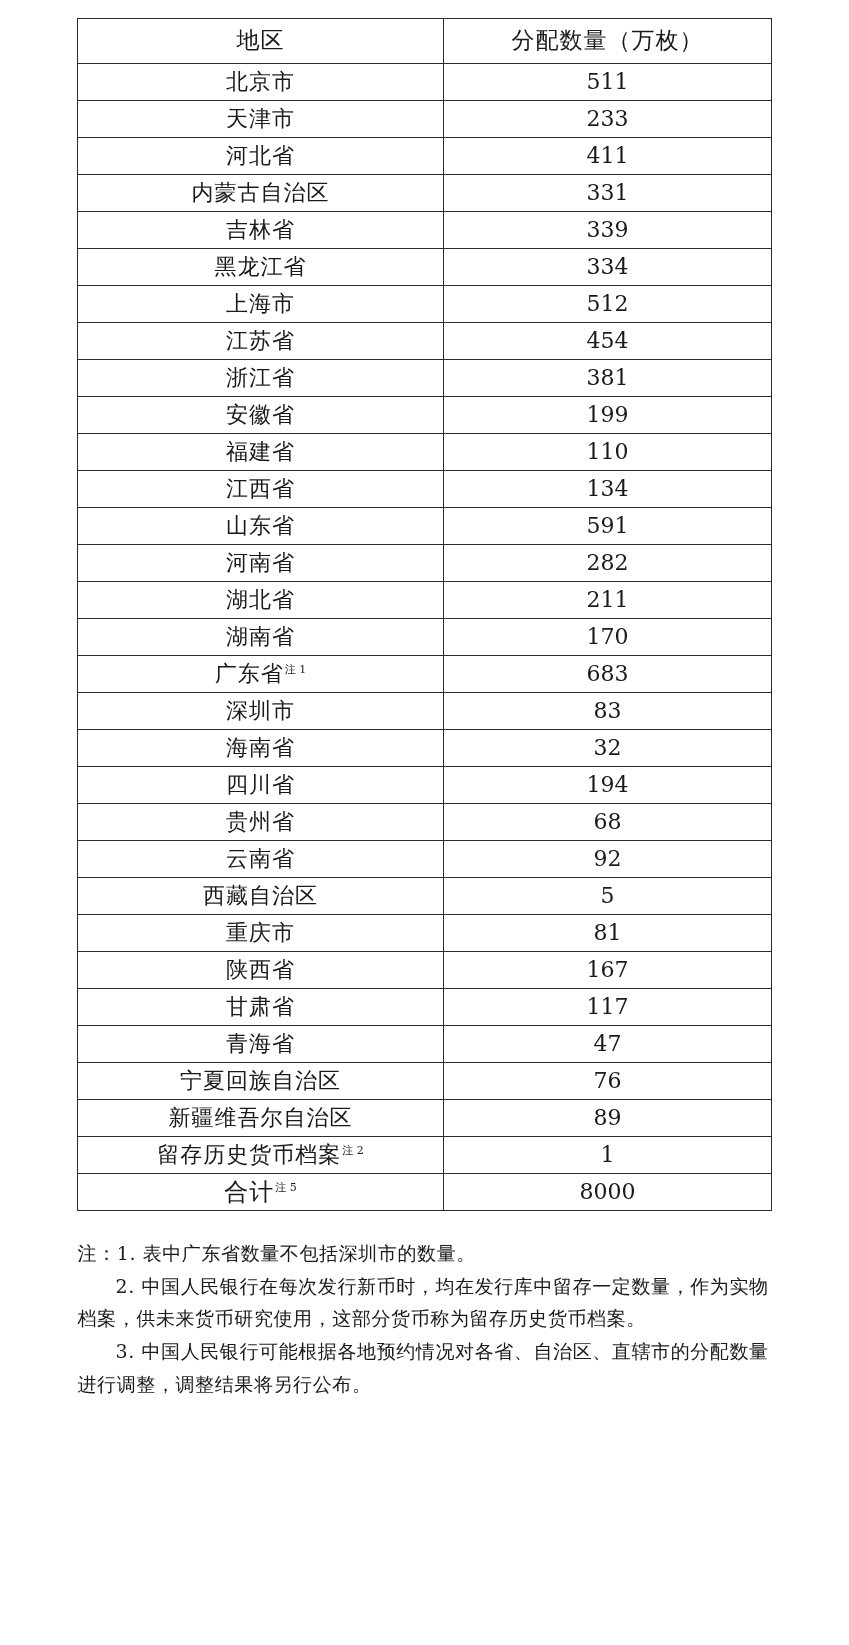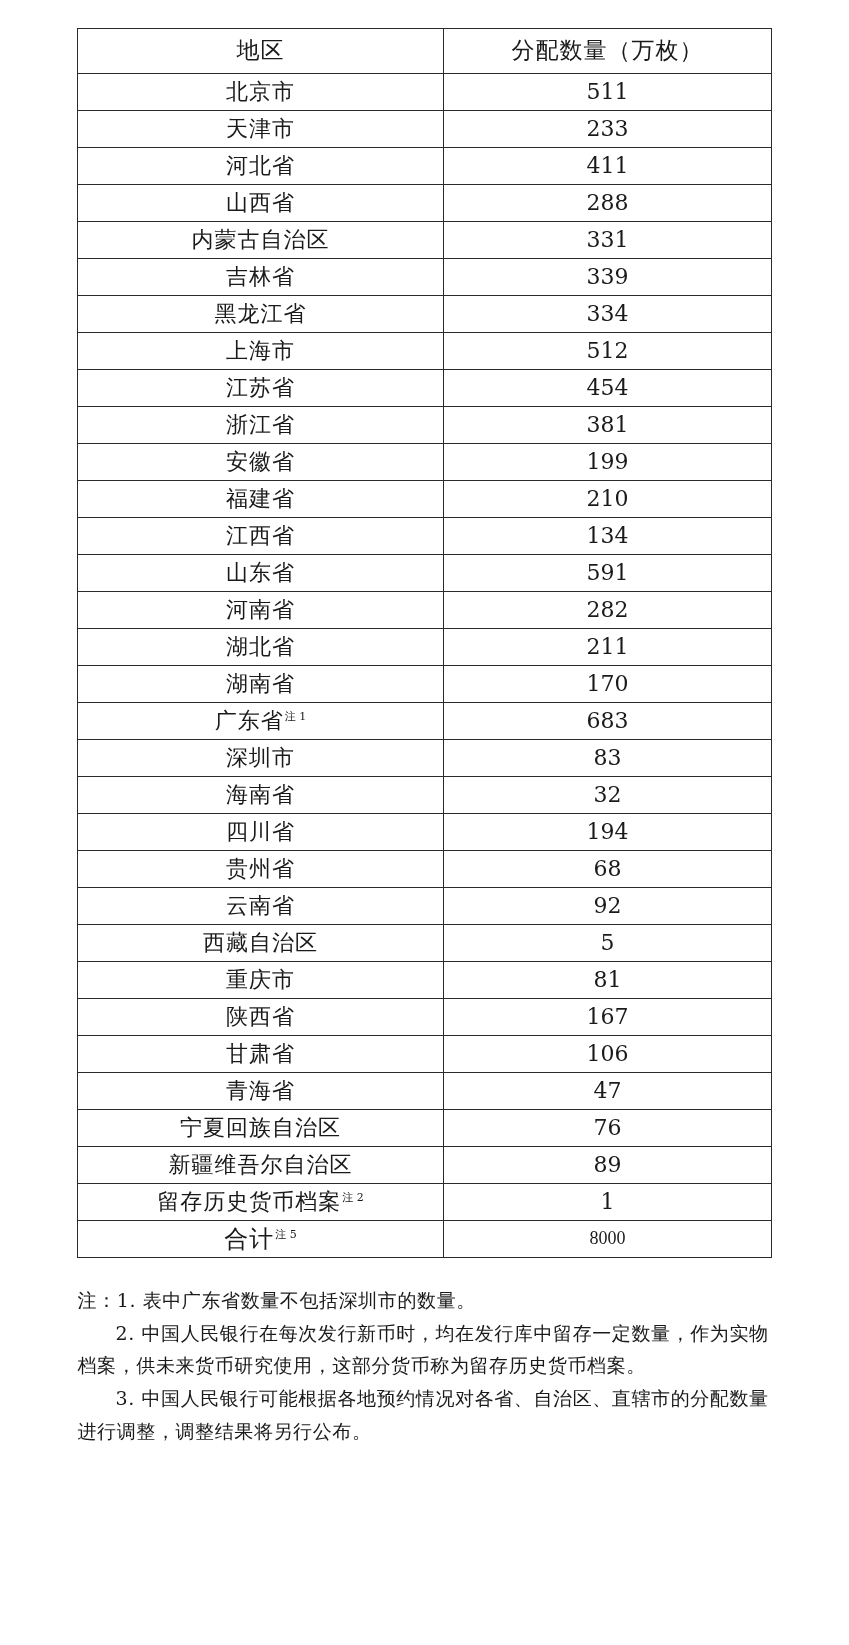--- a/index.html
+++ b/index.html
@@ -11,21 +11,21 @@
     width: 849px;
     min-height: 1645px;
     font-family: "DejaVu Serif", "Liberation Serif", serif;
     color: #1a1a1a;
     position: relative;
   }
   .page {
     width: 849px;
     min-height: 1645px;
     box-sizing: border-box;
-    padding: 28px 0 0 0;
+    padding: 18px 0 0 0;
   }
   table.alloc {
     border-collapse: collapse;
     margin: 0 auto;
     width: 694px;
     table-layout: fixed;
     background: #fff;
   }
   table.alloc col.c1 { width: 366px; }
   table.alloc col.c2 { width: 328px; }
@@ -49,22 +49,21 @@
     letter-spacing: 1px;
   }
   table.alloc tbody td.qty {
     font-size: 22px;
     font-family: "DejaVu Serif", "Liberation Serif", serif;
   }
   table.alloc tbody tr.total td {
     font-size: 24px;
   }
   table.alloc tbody tr.total td.qty {
-    font-size: 18px;
-    font-family: Liberation Serif, serif;
+    font-size: 22px;
   }
   sup.note {
     font-size: 11px;
     vertical-align: super;
     letter-spacing: 0;
     margin-left: 1px;
   }
   .notes {
     width: 694px;
     margin: 26px auto 0 auto;
@@ -104,24 +103,20 @@
         </tr>
         <tr>
           <td class="region"><span>天津市</span></td>
           <td class="qty">233</td>
         </tr>
         <tr>
           <td class="region"><span>河北省</span></td>
           <td class="qty">411</td>
         </tr>
         <tr>
-          <td class="region"><span>山西省</span></td>
-          <td class="qty">288</td>
-        </tr>
-        <tr>
           <td class="region"><span>内蒙古自治区</span></td>
           <td class="qty">331</td>
         </tr>
         <tr>
           <td class="region"><span>吉林省</span></td>
           <td class="qty">339</td>
         </tr>
         <tr>
           <td class="region"><span>黑龙江省</span></td>
           <td class="qty">334</td>
@@ -137,21 +132,21 @@
         <tr>
           <td class="region"><span>浙江省</span></td>
           <td class="qty">381</td>
         </tr>
         <tr>
           <td class="region"><span>安徽省</span></td>
           <td class="qty">199</td>
         </tr>
         <tr>
           <td class="region"><span>福建省</span></td>
-          <td class="qty">210</td>
+          <td class="qty">110</td>
         </tr>
         <tr>
           <td class="region"><span>江西省</span></td>
           <td class="qty">134</td>
         </tr>
         <tr>
           <td class="region"><span>山东省</span></td>
           <td class="qty">591</td>
         </tr>
         <tr>
@@ -197,21 +192,21 @@
         <tr>
           <td class="region"><span>重庆市</span></td>
           <td class="qty">81</td>
         </tr>
         <tr>
           <td class="region"><span>陕西省</span></td>
           <td class="qty">167</td>
         </tr>
         <tr>
           <td class="region"><span>甘肃省</span></td>
-          <td class="qty">106</td>
+          <td class="qty">117</td>
         </tr>
         <tr>
           <td class="region"><span>青海省</span></td>
           <td class="qty">47</td>
         </tr>
         <tr>
           <td class="region"><span>宁夏回族自治区</span></td>
           <td class="qty">76</td>
         </tr>
         <tr>

